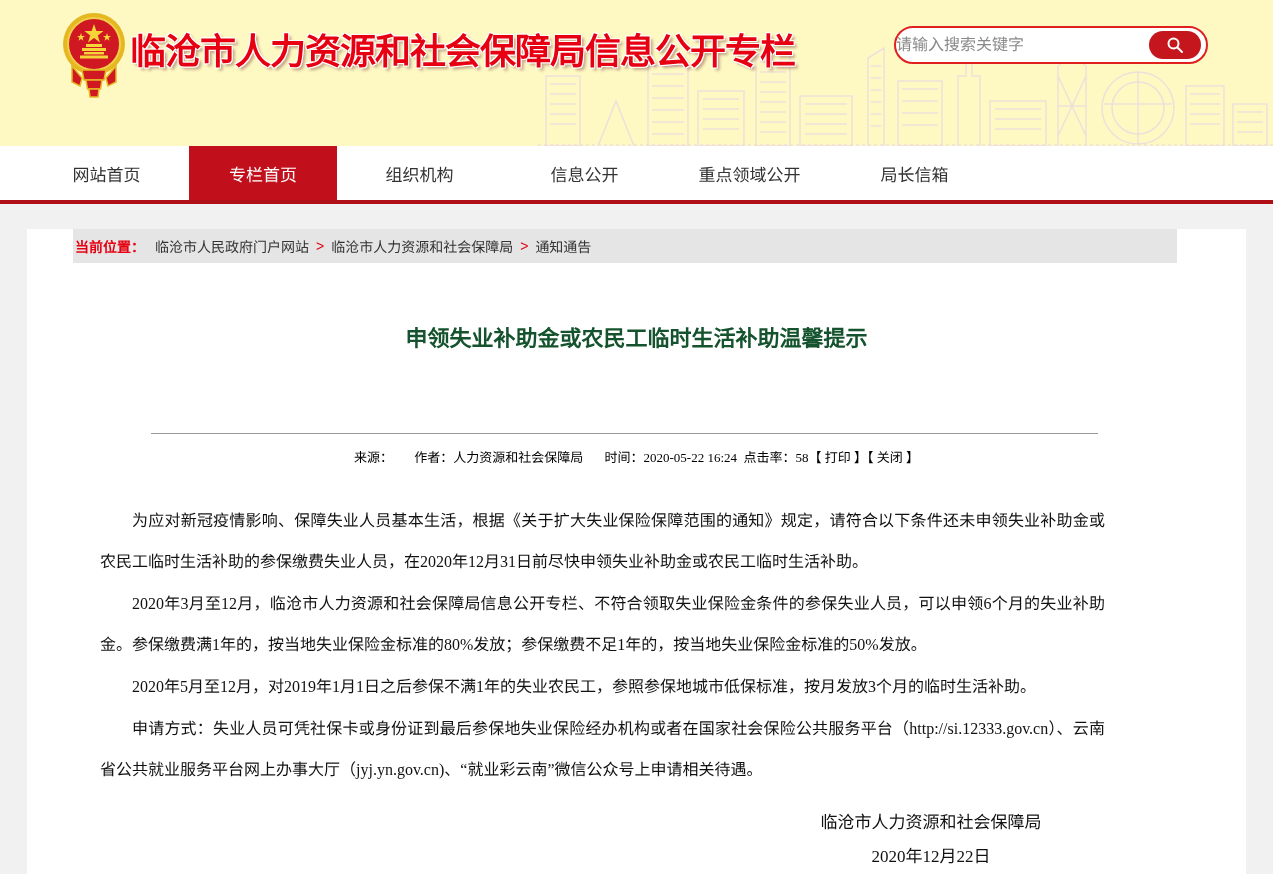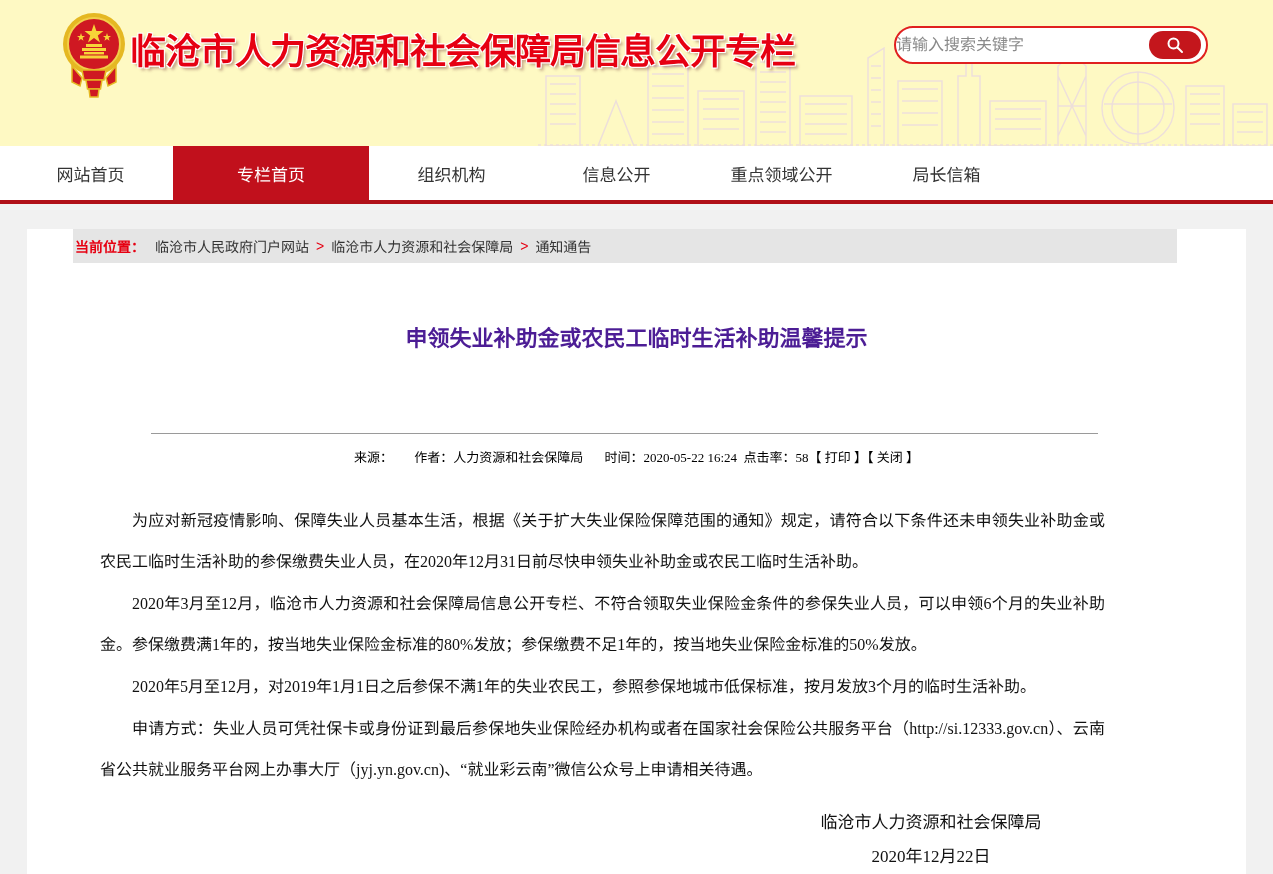--- a/index.html
+++ b/index.html
@@ -42,47 +42,47 @@
   }
   .search-input::placeholder { color:#8a8a8a; }
   .search-btn {
     width:52px; height:28px; margin-right:5px;
     background:#c4161c; border:none; border-radius:14px;
     display:flex; align-items:center; justify-content:center;
     cursor:pointer;
   }
 
   
-  .nav { height:54px; display:flex; align-items:stretch; padding-left:8px; background:#fff; }
+  .nav { height:54px; display:flex; align-items:stretch; padding-left:24px; background:#fff; }
   .nav-item {
     width:165px; display:flex; align-items:center; justify-content:center;
     font-size:17px; color:#333; cursor:pointer; white-space:nowrap;
   }
-  .nav-item.active { width:196px; background:#c1101c; color:#fff; }
+  .nav-item.active { width:148px; background:#c1101c; color:#fff; }
   .red-line { height:4px; background:#b00f17; width:1273px; }
 
   
   .main-container {
     width:1219px; margin:0 auto; background:#fff;
     min-height:670px; position:relative;
   }
 
   .breadcrumb {
     margin:25px 69px 0 46px; height:34px;
     background:#e5e5e5;
     display:flex; align-items:center;
     font-size:14px; padding-left:2px;
   }
   .crumb-label { color:#e60012; font-weight:bold; margin-right:10px; }
   .crumb-link { color:#333; cursor:pointer; text-decoration:none; }
   .crumb-sep { color:#e60012; margin:0 7px; }
 
   .article-title {
     margin-top:57px; text-align:center;
-    font-size:22px; font-weight:bold; color:#4c1d95;
+    font-size:22px; font-weight:bold; color:#14532d;
   }
 
   .meta-rule {
     border:none; border-top:1px solid #9a9a9a;
     width:947px; margin:81px 0 0 124px;
   }
 
   .article-meta {
     margin-top:13px; text-align:center;
     font-size:13px; color:#000;

